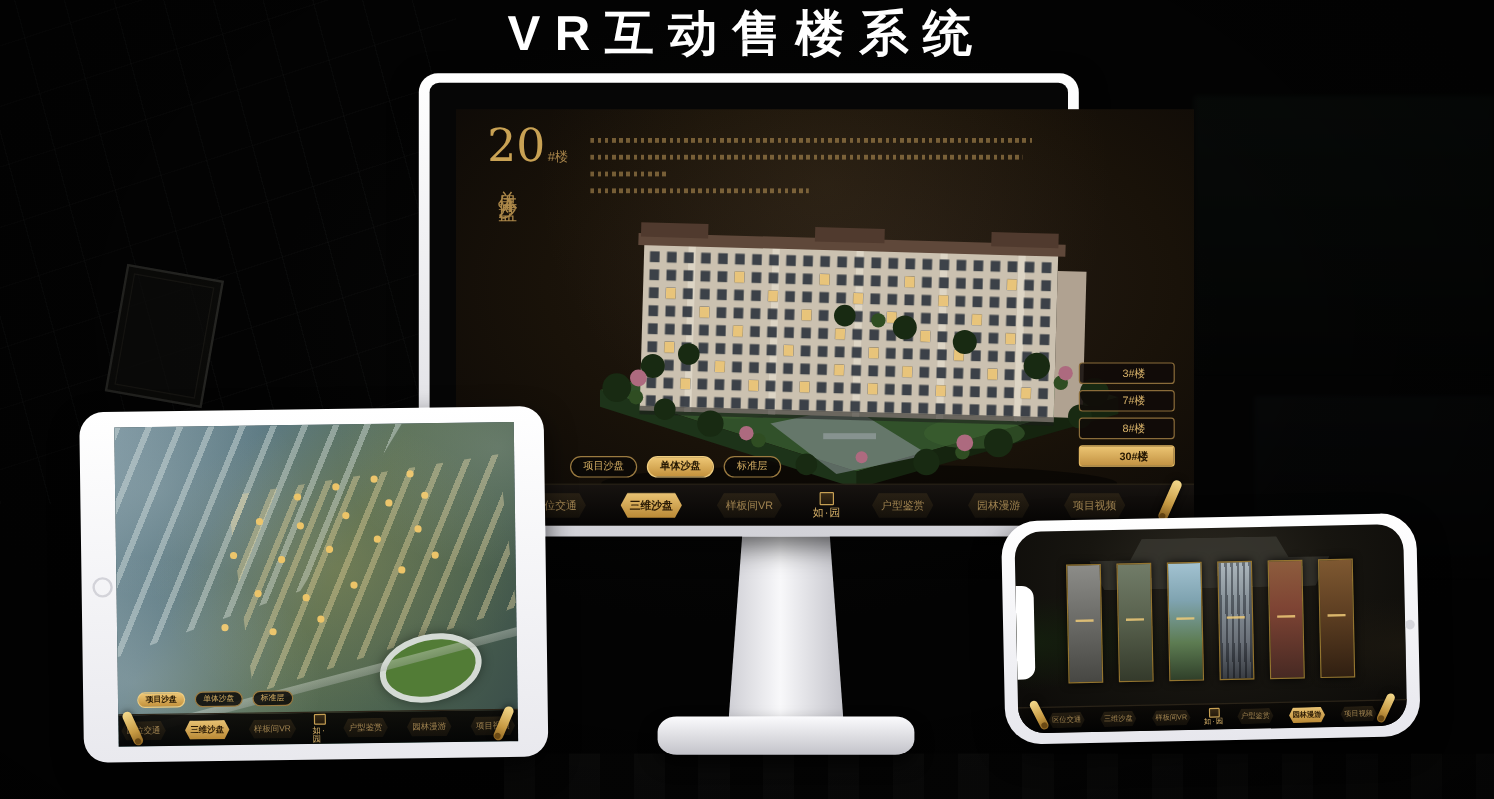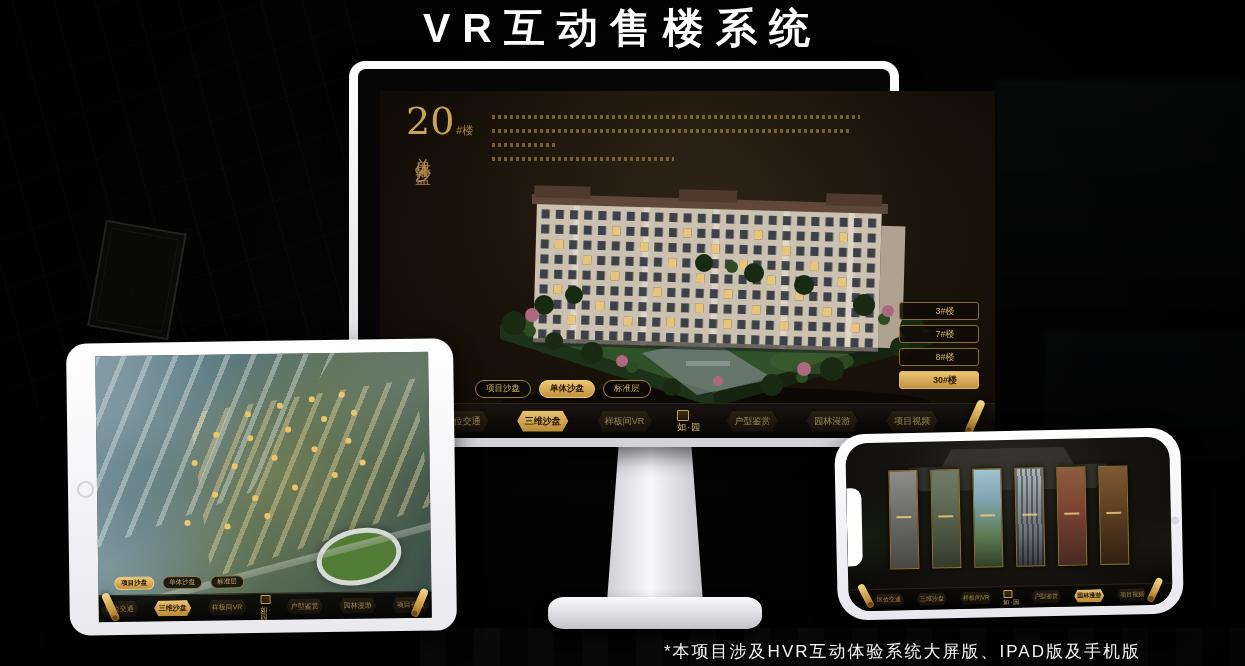--- a/index.html
+++ b/index.html
@@ -52,21 +52,21 @@
   .ftab.active{background:linear-gradient(#eec775,#c3913c);color:#241703;border-color:#efcd80;font-weight:bold;}
   .menubar{position:absolute;left:0;right:0;bottom:0;display:flex;align-items:center;justify-content:center;
     background:linear-gradient(#171310,#050403);border-top:1px solid #2a2318;}
   .mon-menubar{height:34px;gap:22px;}
   .menu-group{display:contents;}
   .mitem{font-size:9px;color:#a08350;padding:4px 11px;white-space:nowrap;cursor:pointer;
     clip-path:polygon(6% 50%,16% 0,84% 0,94% 50%,84% 100%,16% 100%);
     background:linear-gradient(rgba(58,46,26,.55),rgba(30,24,14,.55));}
   .mitem.active{background:linear-gradient(#e8c273,#b98834);color:#2a1a05;font-weight:bold;
     box-shadow:0 0 12px rgba(232,194,115,.55);}
-  .menu-logo{display:flex;flex-direction:column;line-height:1;}
+  .menu-logo{display:flex;flex-direction:column;align-items:center;line-height:1;}
   .logo-seal{width:10px;height:9px;border:1px solid #c7a053;border-radius:1px;margin-bottom:2px;
     background:linear-gradient(#3a2c16,#241a0c);}
   .logo-text{color:#d8b269;font-size:9px;letter-spacing:1px;}
   .scrollorn{position:absolute;width:8px;border-radius:4px;transform:rotate(24deg);
     background:linear-gradient(180deg,#f4d98c,#c79a43 60%,#8a611f);
     box-shadow:0 0 6px rgba(0,0,0,.7);cursor:pointer;}
   .scrollorn::after{content:"";position:absolute;left:1px;bottom:1px;width:5px;height:5px;border-radius:50%;
     background:radial-gradient(circle,#6b4a15 30%,#d9b express 100%);background:#6b4a15;}
   .mon-scroll{right:16px;bottom:3px;height:36px;}
   
@@ -372,14 +372,13 @@
           
         <span class="mitem">户型鉴赏</span><span class="mitem active">园林漫游</span><span class="mitem">项目视频</span></div>
       </div>
       <span class="scrollorn ph-scroll-l"></span>
       <span class="scrollorn ph-scroll-r"></span>
       <div class="ph-notch"></div>
     </div>
     <div class="ph-cam"></div>
   </div>
 
-  <div class="footnote">*本项目涉及HVR互动体验系统大屏版、IPAD版及手机版</div>
 </div>
 
 </body></html>

